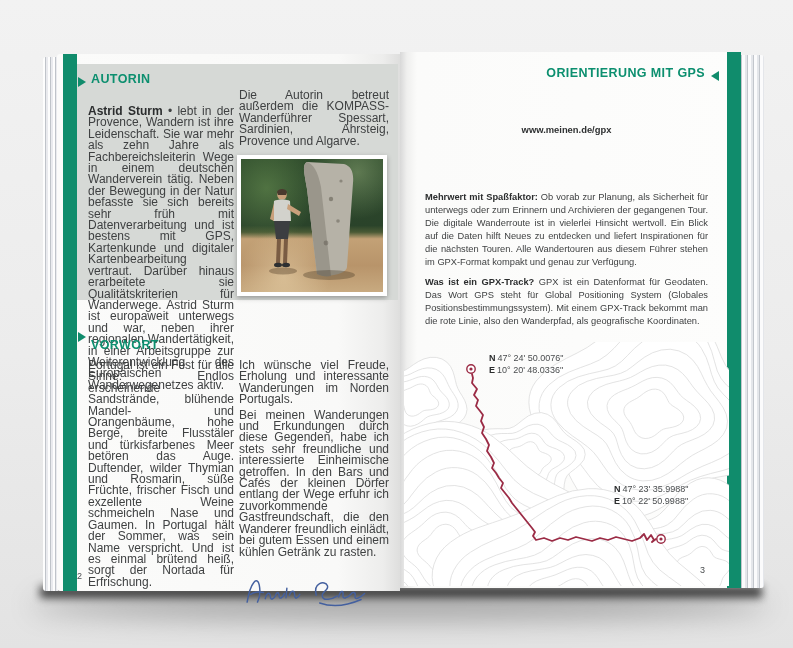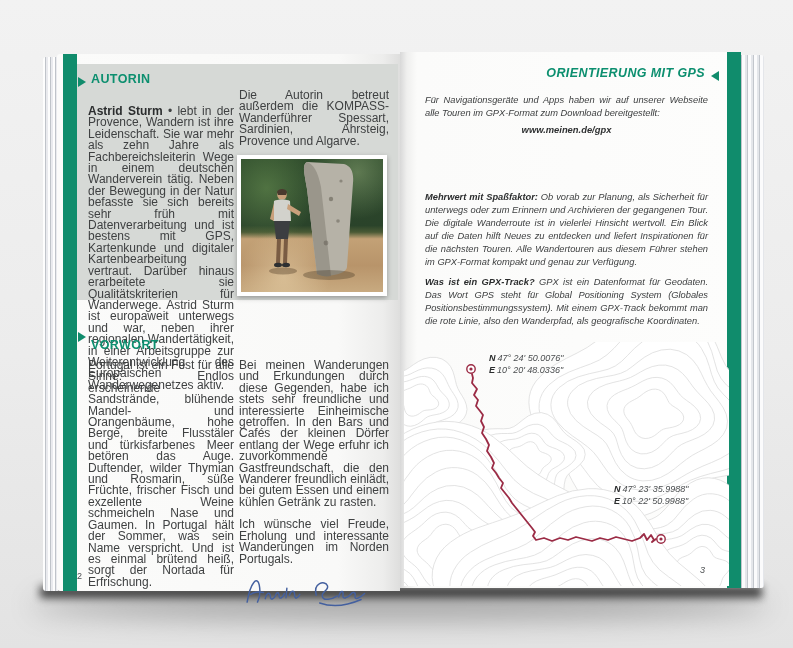--- a/index.html
+++ b/index.html
@@ -14,21 +14,21 @@
   
   .edges-left{position:absolute;left:43px;top:57px;width:15px;height:534px;border-radius:3px 0 0 3px;
     background:repeating-linear-gradient(90deg,#fdfdfd 0 2px,#bfc3c9 2px 3px,#e9eaee 3px 5px);}
   .edges-right{position:absolute;left:741px;top:55px;width:23px;height:533px;border-radius:0 3px 3px 0;
     background:repeating-linear-gradient(90deg,#c2c6cc 0 1px,#fbfbfc 1px 4px,#e4e6ea 4px 6px);}
   
   .page{position:absolute;}
   .page-left{left:57px;top:54px;width:343px;height:537px;border-radius:3px 0 0 3px;
     background:linear-gradient(90deg,#fbfbfa 0%,#f9f9f8 82%,#ededec 95%,#dededd 100%);}
   .page-right{left:400px;top:52px;width:341px;height:536px;border-radius:0 3px 3px 0;
-    background:linear-gradient(90deg,#d8d8d8 0%,#efefee 2%,#fbfbfa 5%,#fdfdfc 100%);font-style:italic;}
+    background:linear-gradient(90deg,#d8d8d8 0%,#efefee 2%,#fbfbfa 5%,#fdfdfc 100%);}
   .bar{position:absolute;top:0;width:14px;height:100%;}
   .bar-left{left:6px;}
   .bar-right{right:0;}
   
   .sec-title{position:absolute;font-size:12.5px;font-weight:bold;letter-spacing:.4px;}
   .tri-right{position:absolute;width:0;height:0;border-top:5px solid transparent;
              border-bottom:5px solid transparent;}
   .tri-left{position:absolute;width:0;height:0;border-top:5px solid transparent;
             border-bottom:5px solid transparent;}
   
@@ -107,22 +107,22 @@
       </div>
     </div>
 
     <div class="tri-right" style="left:21px;top:278px;border-left:8px solid #108c6c"></div>
     <div class="sec-title" style="left:34px;top:284px;color:#0c8f6f">VORWORT</div>
 
     <div class="col" style="left:31px;top:306px;width:146px">
       <p>Portugal ist ein Fest für alle Sinne: Endlos erscheinende Sandstrände, blühende Mandel- und Orangenbäume, hohe Berge, breite Flusstäler und türkisfarbenes Meer betören das Auge. Duftender, wilder Thymian und Rosmarin, süße Früchte, frischer Fisch und exzellente Weine schmeicheln Nase und Gaumen. In Portugal hält der Sommer, was sein Name verspricht. Und ist es einmal brütend heiß, sorgt der Nortada für Erfrischung.</p>
     </div>
     <div class="col" style="left:182px;top:306px;width:150px">
+      <p style="margin-bottom:4px">Ich wünsche viel Freude, Erholung und interessante Wanderungen im Norden Portugals.</p>
       <p>Bei meinen Wanderungen und Erkundungen durch diese Gegenden, habe ich stets sehr freundliche und interessierte Einheimische getroffen. In den Bars und Cafés der kleinen Dörfer entlang der Wege erfuhr ich zuvorkommende Gastfreundschaft, die den Wanderer freundlich einlädt, bei gutem Essen und einem kühlen Getränk zu rasten.</p>
-      <p style="margin-bottom:4px">Ich wünsche viel Freude, Erholung und interessante Wanderungen im Norden Portugals.</p>
       <svg class="sig" width="132" height="38" viewBox="0 0 150 44">
         <g fill="none" stroke="#44609f" stroke-width="1.7" stroke-linecap="round">
           <path d="M8,36 C12,12 20,6 22,16 C24,26 22,32 20,36"></path>
           <path d="M12,27 C16,24 22,24 27,25"></path>
           <path d="M29,32 C31,24 35,24 35,30 C35,34 39,33 41,28 C42,24 45,24 45,29 C45,33 49,32 51,26"></path>
           <path d="M54,20 L53,31"></path>
           <path d="M57,28 C59,22 63,22 63,28 C63,33 67,32 69,27"></path>
           <path d="M88,28 C84,14 98,10 101,17 C103,22 94,24 95,29 C96,35 106,33 112,29"></path>
           <path d="M114,30 C116,22 120,22 119,28 C118,33 124,32 128,27 C130,24 134,24 133,29 C132,34 138,32 144,26"></path>
           <path d="M92,37 C106,42 124,40 140,33"></path>
@@ -132,21 +132,20 @@
 
     <div class="pagenum" style="left:20px;top:517px">2</div>
   </div>
 
   <div class="page page-right">
     <div class="bar bar-right" style="background:#108c6c"></div>
 
     <div class="sec-title" style="right:36px;top:14px;color:#0c8f6f">ORIENTIERUNG MIT GPS</div>
     <div class="tri-left" style="right:22px;top:19px;border-right:8px solid #108c6c"></div>
 
-    <div class="rp-text" style="top:42px">Für Navigationsgeräte und Apps haben wir auf unserer Webseite alle Touren im GPX-Format zum Download bereitgestellt:</div>
     <div class="rp-link" style="top:72px">www.meinen.de/gpx</div>
     <div class="rp-text" style="top:139px">
       <b>Mehrwert mit Spaßfaktor:</b><span> Ob vorab zur Planung, als Sicherheit für unterwegs oder zum Erinnern und Archivieren der gegangenen Tour. Die digitale Wanderroute ist in vielerlei Hinsicht wertvoll. Ein Blick auf die Daten hilft Neues zu entdecken und liefert Inspirationen für die nächsten Touren. Alle Wandertouren aus diesem Führer stehen im GPX-Format kompakt und genau zur Verfügung.</span>
     </div>
     <div class="rp-text" style="top:224px">
       <b>Was ist ein GPX-Track?</b><span> GPX ist ein Datenformat für Geodaten. Das Wort GPS steht für Global Positioning System (Globales Positionsbestimmungssystem). Mit einem GPX-Track bekommt man die rote Linie, also den Wanderpfad, als geografische Koordinaten.</span>
     </div>
 
     <div class="map">
       <svg width="325" height="244" viewBox="0 0 325 244">

